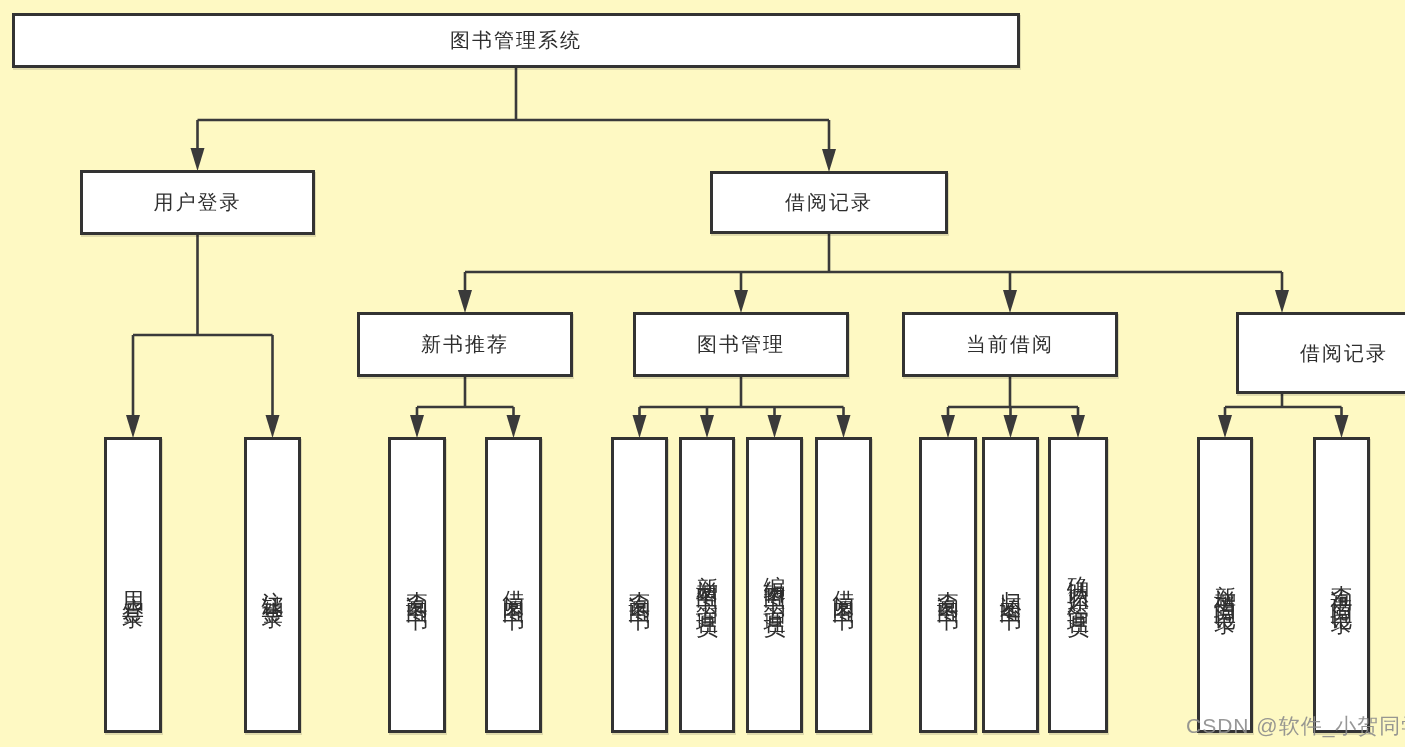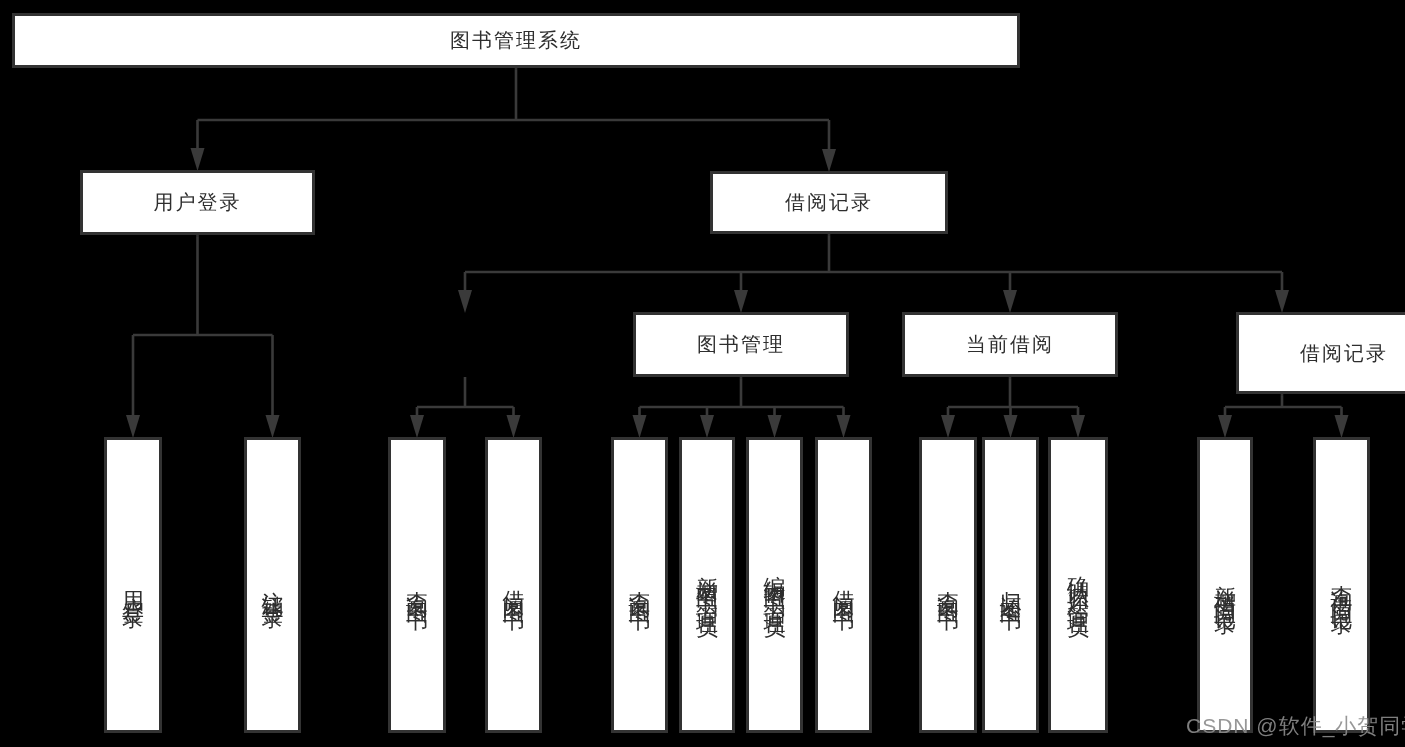--- a/index.html
+++ b/index.html
@@ -5,21 +5,21 @@
   html, body {
     margin: 0;
     padding: 0;
     background: #ffffff;
     font-family: "Liberation Sans", "DejaVu Sans", sans-serif;
   }
   #stage {
     position: relative;
     width: 1405px;
     height: 747px;
-    background: #000000;
+    background: #fef9c3;
     overflow: hidden;
   }
   #connectors {
     position: absolute;
     left: 0; top: 0;
     width: 1405px; height: 747px;
     pointer-events: none;
   }
   .hbox {
     position: absolute;
@@ -172,20 +172,23 @@
     <span>图书管理系统</span>
   </div>
 
   <div class="hbox box-user-login">
     <span>用户登录</span>
   </div>
   <div class="hbox box-book-mgmt">
     <span>借阅记录</span>
   </div>
 
+  <div class="hbox box-recommend">
+    <span>新书推荐</span>
+  </div>
   <div class="hbox box-borrowing">
     <span>图书管理</span>
   </div>
   <div class="hbox box-current">
     <span>当前借阅</span>
   </div>
   <div class="hbox box-records">
     <span>借阅记录</span>
   </div>
 

